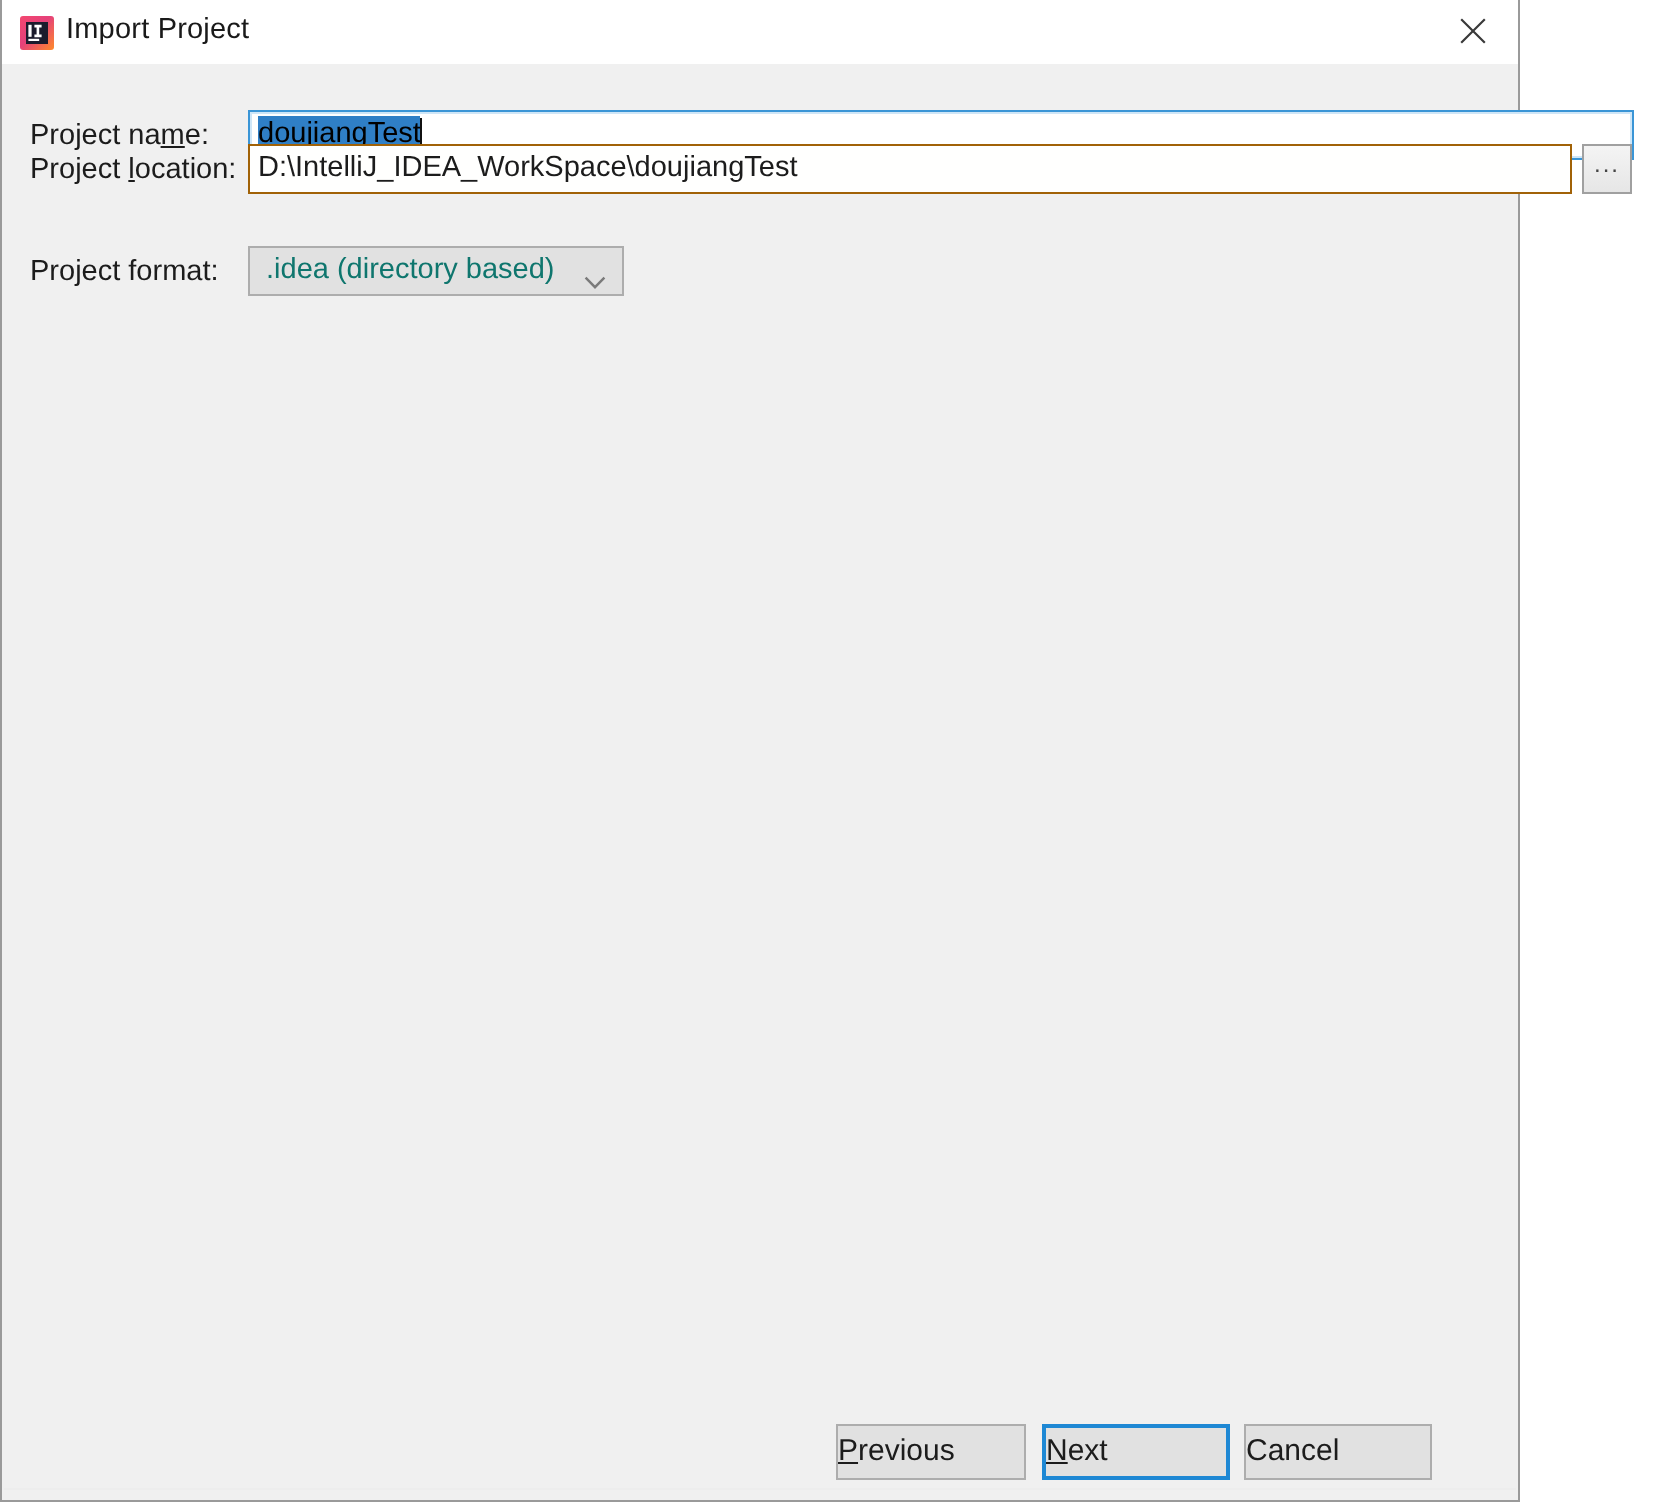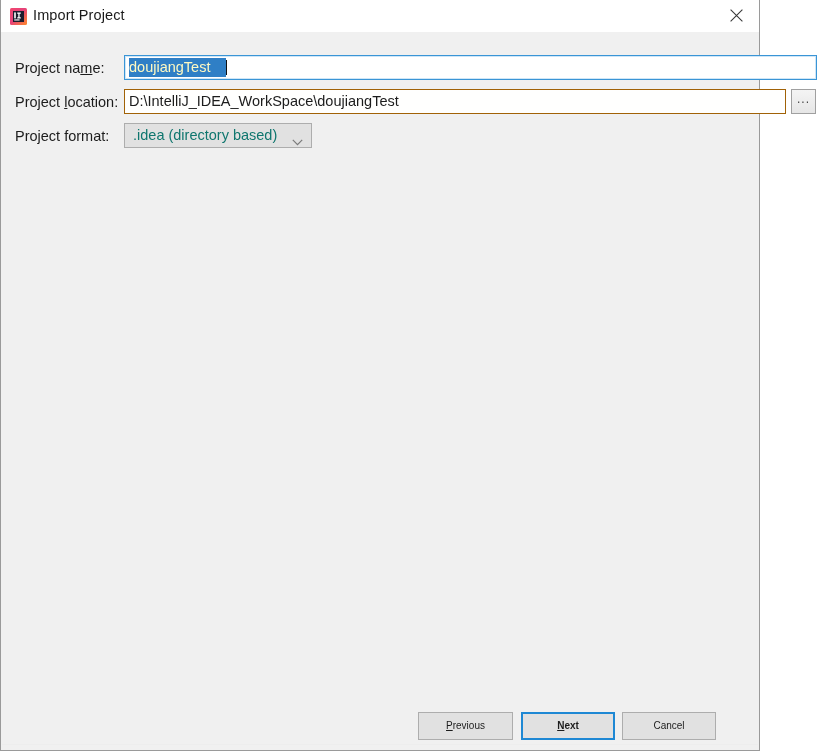--- a/index.html
+++ b/index.html
@@ -78,21 +78,21 @@
     left: 14px;
     font-size: 14.5px;
     color: #1c1c1c;
     white-space: nowrap;
     line-height: 26px;
   }
   .field-label u { text-decoration: underline; text-underline-offset: 1px; }
 
   
   .row-name  { top: 23px; }
-  .row-loc   { top: 57px; }
+  .row-loc   { top: 40px; }
   .row-fmt   { top: 91px; }
 
   .text-input {
     position: absolute;
     box-sizing: border-box;
     background: #ffffff;
     border: 1px solid #a16207;
     font-size: 14.5px;
     color: #1c1c1c;
     padding: 0 4px;
@@ -106,22 +106,22 @@
     box-shadow: 0 0 0 1px #cfe6f7 inset;
   }
 
   #project-name-input {
     left: 123px;
     top: 0;
     width: 693px;
   }
   .sel {
     background: #2f7fc6;
-    color: #fef9c3;
-    padding: 1px 16px 2px 0;
+    color: #000000;
+    padding: 1px 0 2px 0;
   }
   .caret {
     display: inline-block;
     width: 1px;
     height: 15px;
     background: #111;
     vertical-align: -3px;
     margin-left: 0px;
   }
 
@@ -179,23 +179,23 @@
     bottom: 0;
     height: 68px;
     background: #f0f0f0;
   }
   .btn {
     position: absolute;
     box-sizing: border-box;
     height: 28px;
     background: #e1e1e1;
     border: 1px solid #adadad;
-    font-size: 10px;
+    font-size: 15px;
     color: #1c1c1c;
-    text-align: center;
+    text-align: left;
     line-height: 26px;
     white-space: nowrap;
   }
   .btn u { text-decoration: underline; text-underline-offset: 1px; }
   .btn.default {
     border: 2px solid #1e88d4;
     background: #e1e1e1;
     line-height: 24px;
   }
   #btn-previous { left: 417px; top: 713px - 683px; width: 95px; }
@@ -319,19 +319,19 @@
       </div>
     </div>
 
   </div>
 
   <div class="button-bar">
     <div class="bar-top-line"></div>
 
     <div class="btn" id="btn-previous" style="left:417px; top:30px;"><span></span><u>P</u><span>revious</span></div>
 
-    <div class="btn default" id="btn-next" style="left:520px; top:30px;font-weight:bold;"><span></span><u>N</u><span>ext</span></div>
+    <div class="btn default" id="btn-next" style="left:520px; top:30px;"><span></span><u>N</u><span>ext</span></div>
 
     <div class="btn" id="btn-cancel" style="left:621px; top:30px;"><span>Cancel</span><u></u><span></span></div>
   </div>
 
 
 </div>
 
 </body></html>

